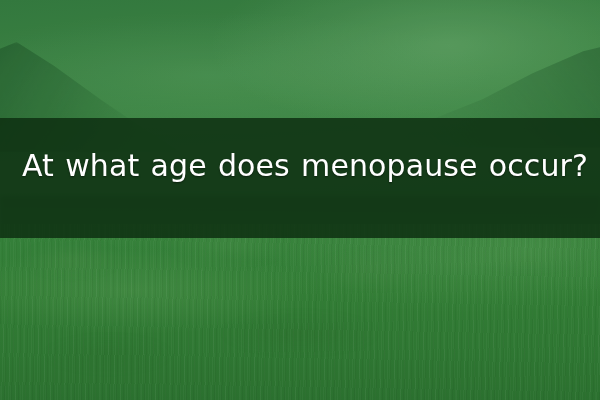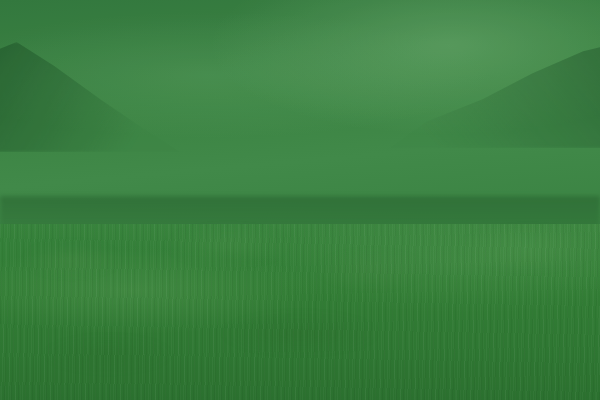--- a/index.html
+++ b/index.html
@@ -182,14 +182,17 @@
     <div class="sky"></div>
     <div class="ridge-left"></div>
     <div class="ridge-right"></div>
     <div class="midground"></div>
     <div class="meadow"></div>
     <div class="meadow-blotches"></div>
     <div class="grass-texture"></div>
     <div class="tint"></div>
   </div>
 
+  <div class="caption-band">
+    <p class="caption-text">At what age does menopause occur?</p>
+  </div>
 
 </div>
 
 </body></html>

